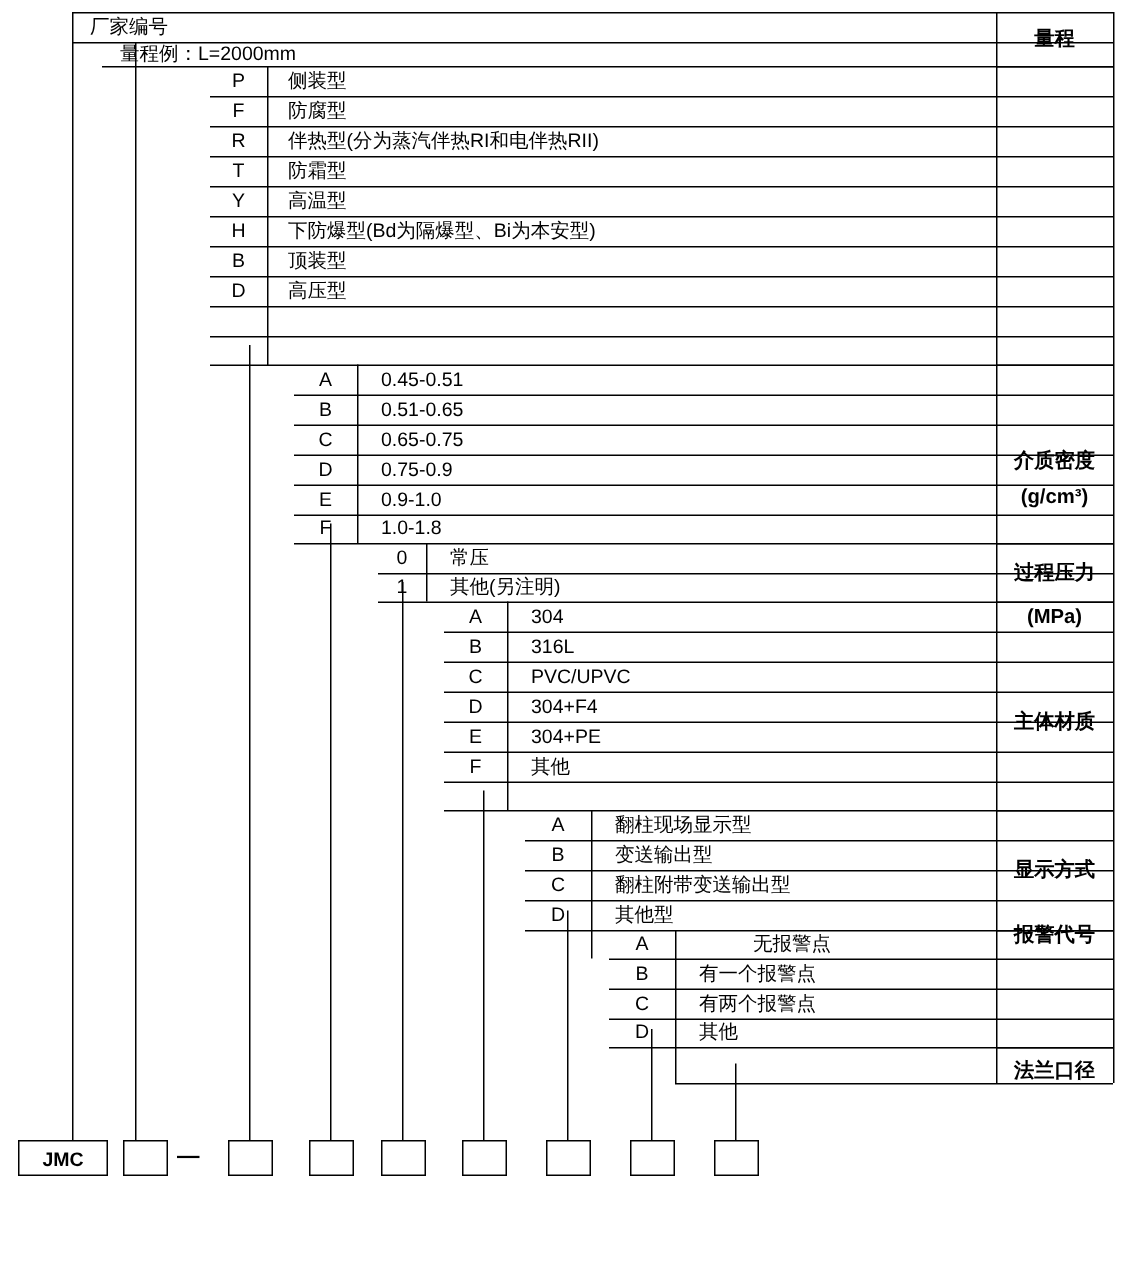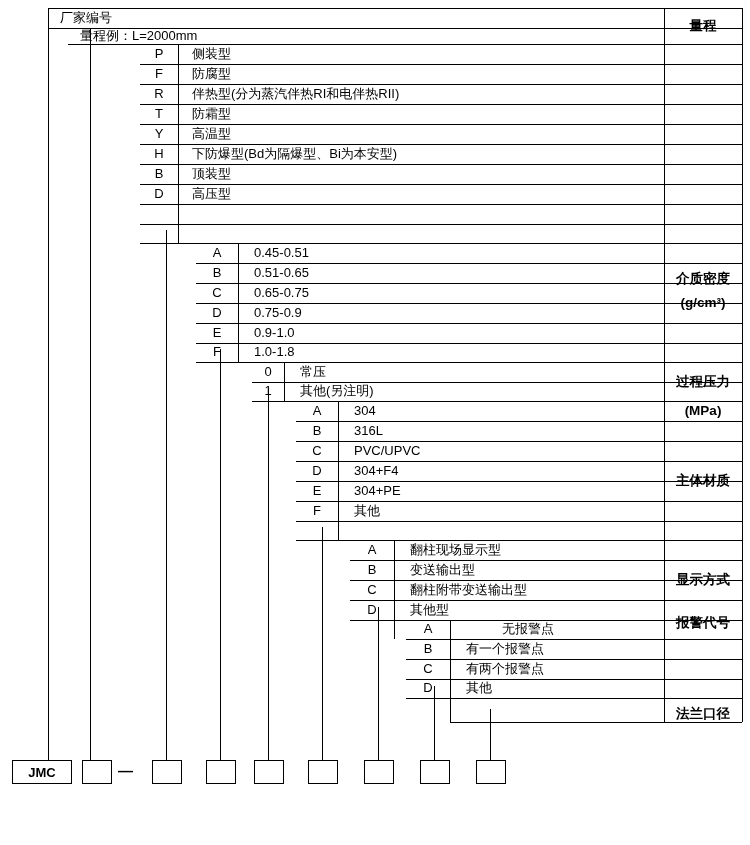--- a/index.html
+++ b/index.html
@@ -220,21 +220,21 @@
   <div class="cell label-cell" style="left:460px; top:640px; height:19px;">有一个报警点</div>
   <div class="cell code-cell" style="left:406px; top:660px; width:44px; height:19px;">C</div>
   <div class="cell label-cell" style="left:460px; top:660px; height:19px;">有两个报警点</div>
   <div class="cell code-cell" style="left:406px; top:679px; width:44px; height:19px;">D</div>
   <div class="cell label-cell" style="left:460px; top:679px; height:19px;">其他</div>
 
 
   <div class="cell rightcat" style="left:664px; top:8px; width:78px; height:36px;">
     <span>量程</span>
   </div>
-  <div class="cell rightcat" style="left:664px; top:231px; width:78px; height:119px;text-align:center;">
+  <div class="cell rightcat" style="left:664px; top:259px; width:78px; height:119px;text-align:center;">
     <span>介质密度</span>
     <span style="margin-top:8px;">(g/cm³)</span>
   </div>
   <div class="cell rightcat" style="left:664px; top:362px; width:78px; height:39px;">
     <span>过程压力</span>
   </div>
   <div class="cell rightcat" style="left:664px; top:401px; width:78px; height:20px;">
     <span>(MPa)</span>
   </div>
   <div class="cell rightcat" style="left:664px; top:421px; width:78px; height:119px;">

